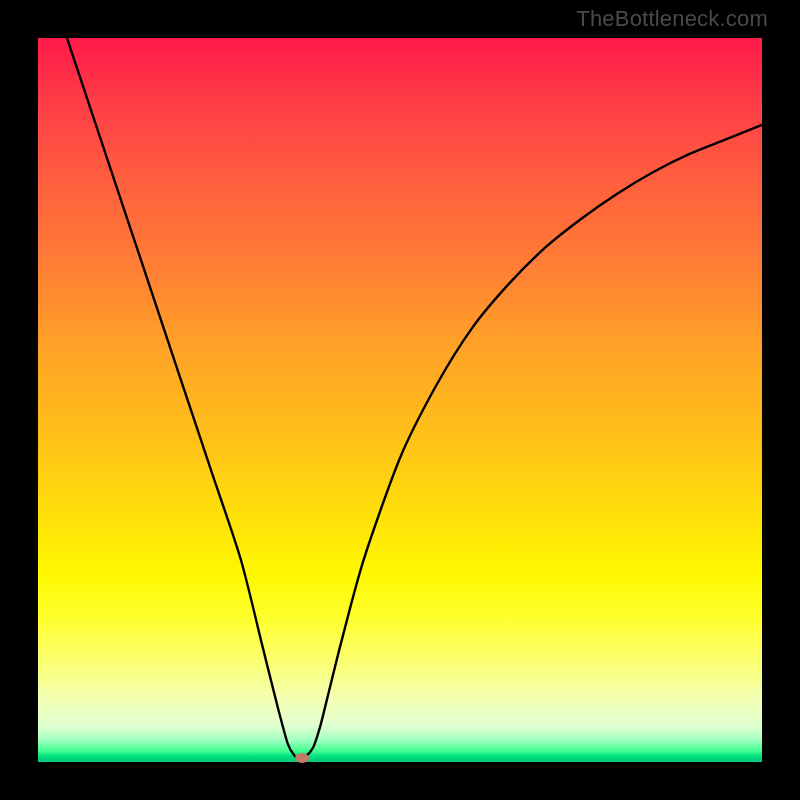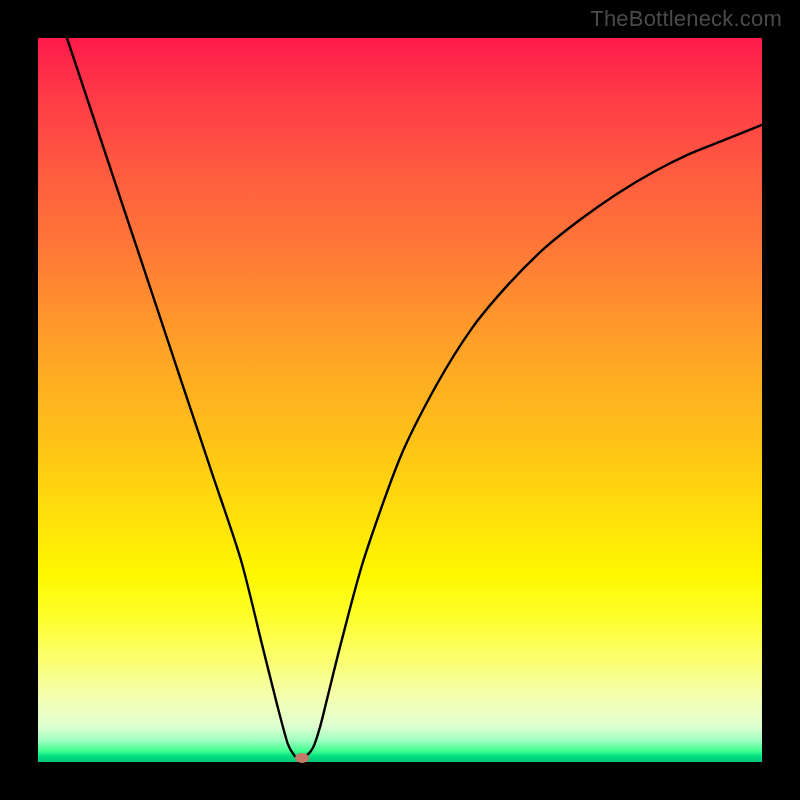--- a/index.html
+++ b/index.html
@@ -7,21 +7,21 @@
     padding: 0;
     width: 800px;
     height: 800px;
     background: #000;
     position: relative;
     font-family: Arial, Helvetica, sans-serif;
   }
   .watermark {
     position: absolute;
     top: 6px;
-    right: 18px;
+    right: 32px;
     color: #4a4a4a;
     font-size: 22px;
     font-weight: 400;
     letter-spacing: 0.2px;
     z-index: 10;
   }
   .plot-area {
     position: absolute;
     top: 38px;
     left: 38px;

